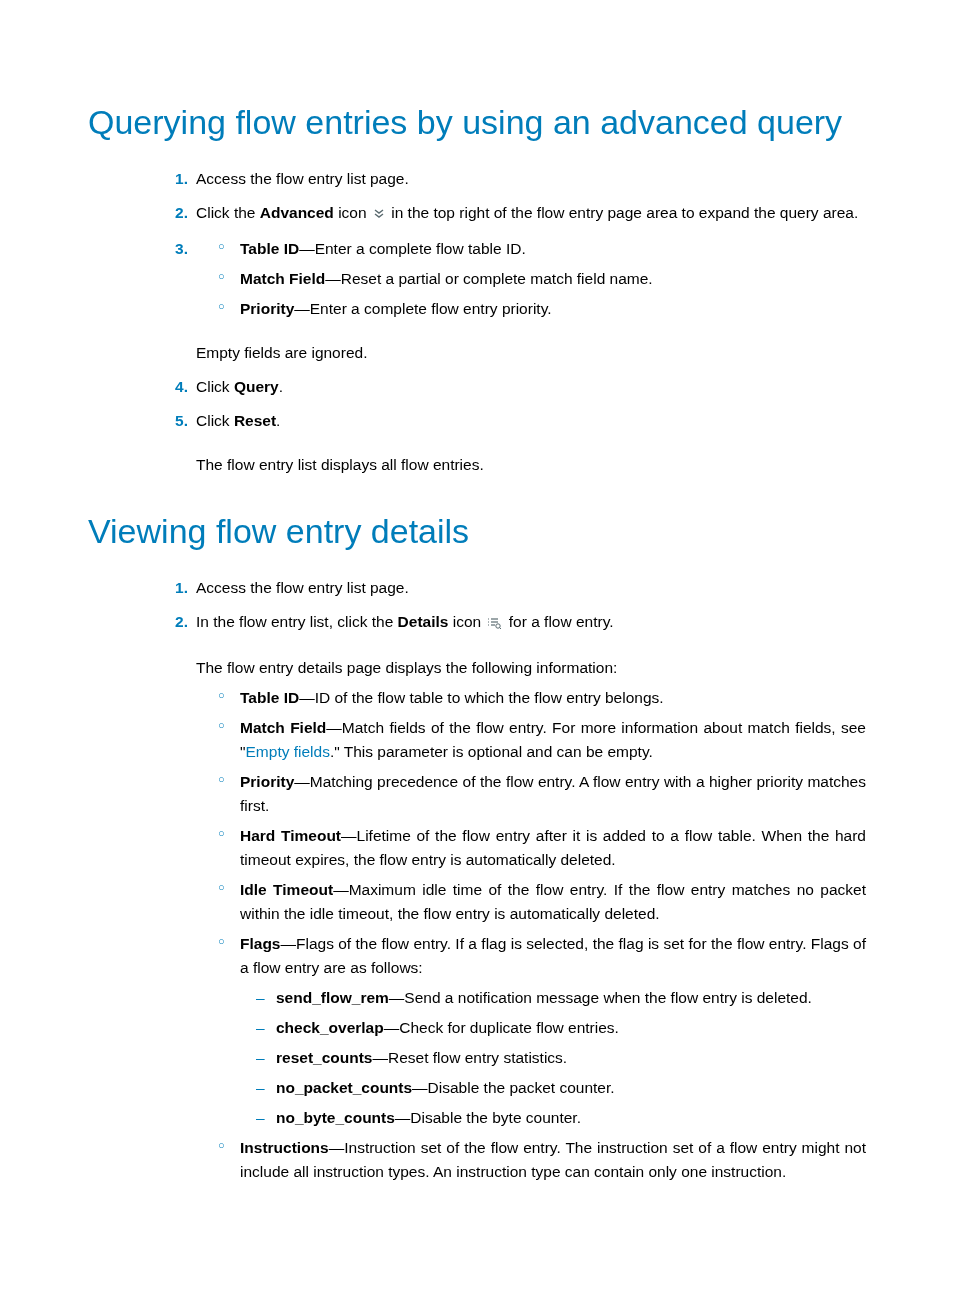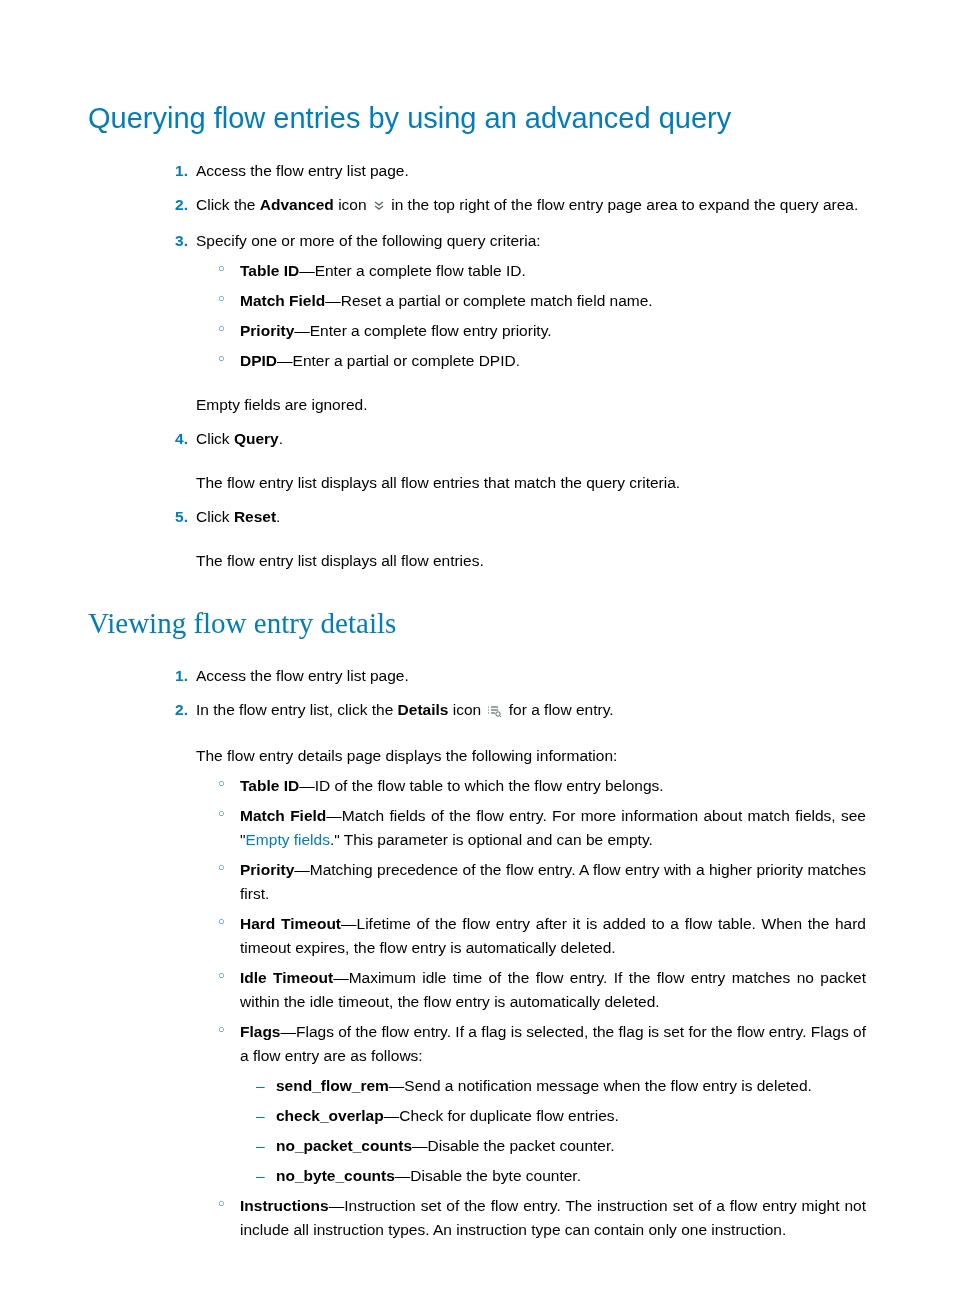--- a/index.html
+++ b/index.html
@@ -16,25 +16,25 @@
     padding: 96px 88px 48px 88px;
     font-family: "Futura", "Century Gothic", "Trebuchet MS", Arial, sans-serif;
     color: #000;
     font-size: 15.5px;
     line-height: 1.55;
     position: relative;
   }
   h2.section-title {
     color: #007dba;
     font-weight: 400;
-    font-size: 29px;
+    font-size: 34px;
     margin: 0 0 18px 0;
     letter-spacing: 0px;
   }
-  h2.section-title.second { margin-top: 28px; font-family: Liberation Serif, serif; }
+  h2.section-title.second { margin-top: 28px; }
   ol.steps {
     list-style: none;
     margin: 0 0 0 0;
     padding: 0 0 0 108px;
   }
   ol.steps > li {
     position: relative;
     padding-left: 0;
     margin: 0 0 10px 0;
     text-align: justify;
@@ -111,35 +111,32 @@
       <span class="num">2.</span>
       <span class="step-body">
         <span>Click the </span><b>Advanced</b><span> icon </span><span class="icon"><svg width="12" height="12" viewBox="0 0 12 12">
               <path d="M2 2 L6 5 L10 2" stroke="#5a6a6f" stroke-width="1.4" fill="none"></path>
               <path d="M2 6 L6 9 L10 6" stroke="#5a6a6f" stroke-width="1.4" fill="none"></path>
             </svg></span><span> in the top right of the flow entry page area to expand the query area.</span>
       </span>
     </li>
     <li>
       <span class="num">3.</span>
-      <span class="step-body">Specify one or more of the following query criteria:</span>
       <ul class="circle">
         <li><b>Table ID</b><span>—Enter a complete flow table ID.</span></li>
         <li><b>Match Field</b><span>—Reset a partial or complete match field name.</span></li>
         <li><b>Priority</b><span>—Enter a complete flow entry priority.</span></li>
-        <li><b>DPID</b><span>—Enter a partial or complete DPID.</span></li>
       </ul>
       <div class="followup">Empty fields are ignored.</div>
     </li>
     <li>
       <span class="num">4.</span>
       <span class="step-body">
         <span>Click </span><b>Query</b><span>.</span>
       </span>
-      <div class="followup">The flow entry list displays all flow entries that match the query criteria.</div>
     </li>
     <li>
       <span class="num">5.</span>
       <span class="step-body">
         <span>Click </span><b>Reset</b><span>.</span>
       </span>
       <div class="followup">The flow entry list displays all flow entries.</div>
     </li>
   </ol>
 
@@ -169,20 +166,21 @@
       <ul class="circle">
         <li><b>Table ID</b><span>—ID of the flow table to which the flow entry belongs.</span></li>
         <li><b>Match Field</b><span>—Match fields of the flow entry. For more information about match fields, see "</span><a class="link">Empty fields</a><span>." This parameter is optional and can be empty.</span></li>
         <li><b>Priority</b><span>—Matching precedence of the flow entry. A flow entry with a higher priority matches first.</span></li>
         <li><b>Hard Timeout</b><span>—Lifetime of the flow entry after it is added to a flow table. When the hard timeout expires, the flow entry is automatically deleted.</span></li>
         <li><b>Idle Timeout</b><span>—Maximum idle time of the flow entry. If the flow entry matches no packet within the idle timeout, the flow entry is automatically deleted.</span></li>
         <li><b>Flags</b><span>—Flags of the flow entry. If a flag is selected, the flag is set for the flow entry. Flags of a flow entry are as follows:</span>
           <ul class="dash">
             <li><b>send_flow_rem</b><span>—Send a notification message when the flow entry is deleted.</span></li>
             <li><b>check_overlap</b><span>—Check for duplicate flow entries.</span></li>
+            <li><b>reset_counts</b><span>—Reset flow entry statistics.</span></li>
             <li><b>no_packet_counts</b><span>—Disable the packet counter.</span></li>
             <li><b>no_byte_counts</b><span>—Disable the byte counter.</span></li>
           </ul>
         </li>
         <li><b>Instructions</b><span>—Instruction set of the flow entry. The instruction set of a flow entry might not include all instruction types. An instruction type can contain only one instruction.</span></li>
       </ul>
     </li>
   </ol>
 
 </div>

